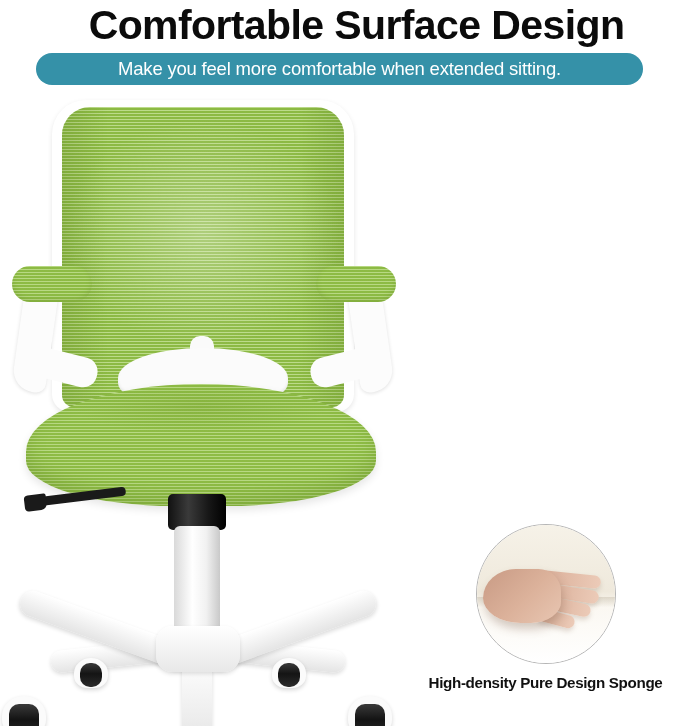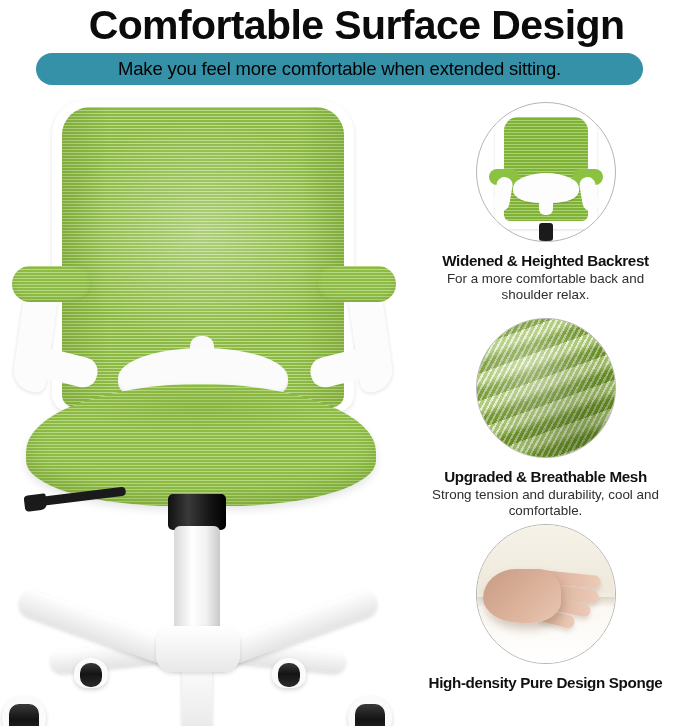--- a/index.html
+++ b/index.html
@@ -40,21 +40,21 @@
     left: 36px; top: 53px;
     width: 607px;
     height: 32px;
     background: #3591a8;
     border-radius: 18px;
     display: flex;
     align-items: center;
     justify-content: center;
   }
   #subtitle-text {
-    color: #000000;
+    color: #ffffff;
     font-size: 18.5px;
     letter-spacing: -0.2px;
     white-space: nowrap;
   }
 
   
   #chair-figure {
     position: absolute;
     left: 0; top: 96px;
     width: 412px;
@@ -504,44 +504,21 @@
   </div>
   <div class="caster caster-right">
     <div class="housing"></div>
     <div class="wheel"></div>
   </div>
 
 </div>
 
 <div id="features">
 
-  <div class="feature feature-1">
-    <div class="thumb">
-      <div class="t1-frame"></div>
-      <div class="t1-mesh"></div>
-      <div class="t1-arm l"></div>
-      <div class="t1-arm r"></div>
-      <div class="t1-armstem l"></div>
-      <div class="t1-armstem r"></div>
-      <div class="t1-yoke"></div>
-      <div class="t1-post"></div>
-    </div>
-    <div class="feature-title">Widened &amp; Heighted Backrest</div>
-    <div class="feature-desc">For a more comfortable back and shoulder relax.</div>
-  </div>
-
-  <div class="feature feature-2">
-    <div class="thumb">
-      <div class="t2-weave"></div>
-      <div class="t2-ridges"></div>
-      <div class="t2-shade"></div>
-    </div>
-    <div class="feature-title">Upgraded &amp; Breathable Mesh</div>
-    <div class="feature-desc">Strong tension and durability, cool and comfortable.</div>
-  </div>
+
 
   <div class="feature feature-3">
     <div class="thumb">
       <div class="t3-foam"></div>
       <div class="t3-finger f1"></div>
       <div class="t3-finger f2"></div>
       <div class="t3-finger f3"></div>
       <div class="t3-finger f4"></div>
       <div class="t3-palm"></div>
     </div>

